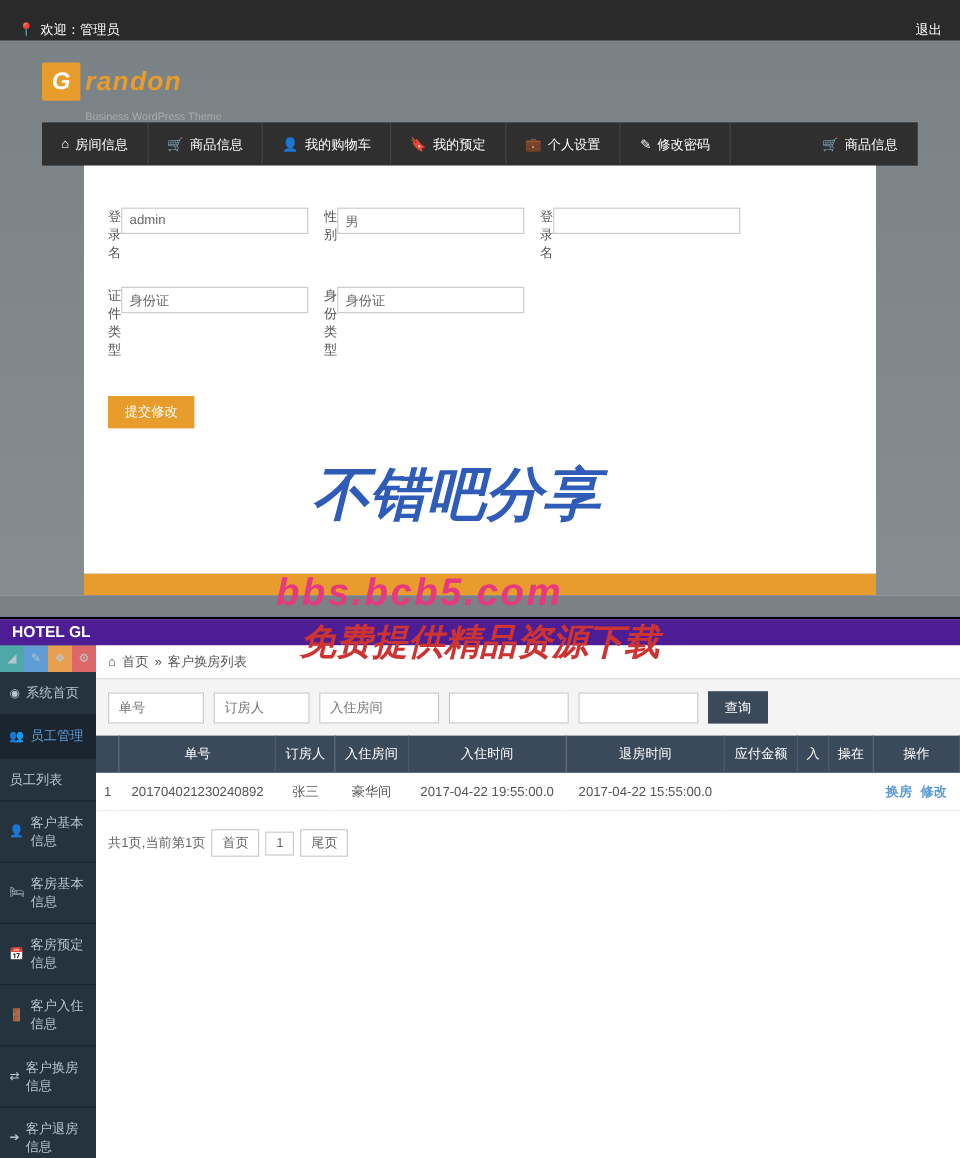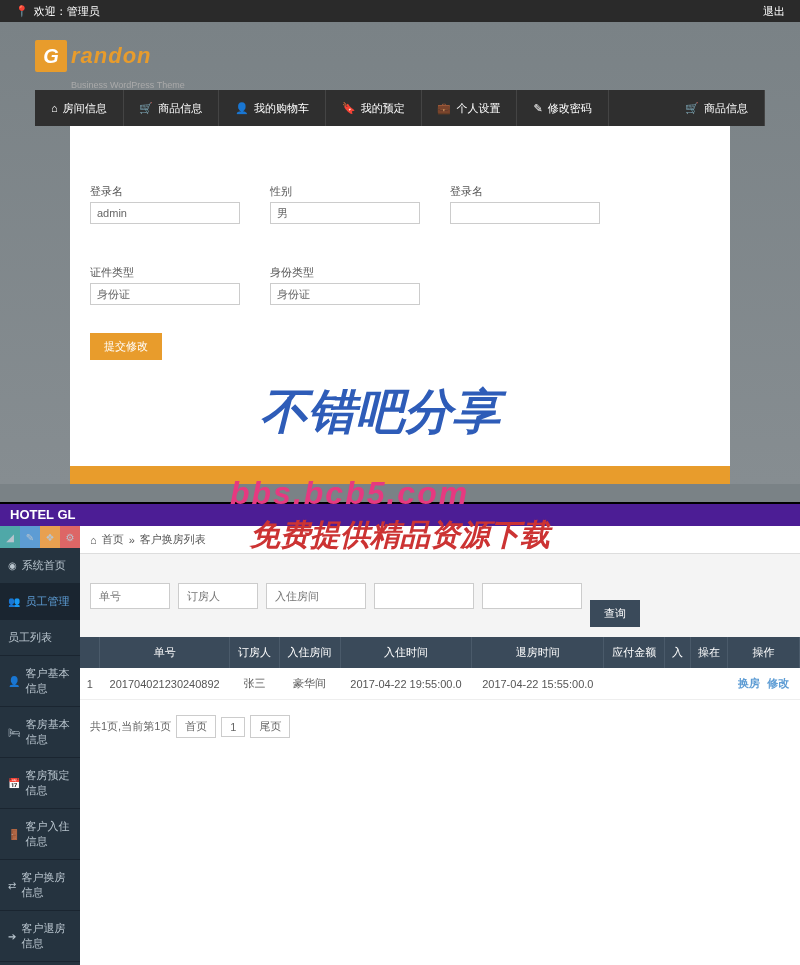--- a/index.html
+++ b/index.html
@@ -1,38 +1,38 @@
 <!DOCTYPE html>
 <html><head>
 <meta charset="utf-8">
 <style>
 * { margin: 0; padding: 0; box-sizing: border-box; }
 body { font-family: "Microsoft YaHei", Arial, sans-serif; font-size: 12px; background: #fff; width: 800px; }
 
 
-.top-bar { background: #2a2a2a; color: #fff; height: 22px; display: flex; justify-content: space-between; align-items: center; padding: 0 15px; font-size: 11px; }
+.top-bar { background: #2a2a2a; color: #fff; height: 22px; display: flex; justify-content: space-between; align-items: flex-start; padding: 17px 15px; font-size: 11px; }
 .top-bar .pin { color: #e89c2c; margin-right: 5px; }
 .top-bar a { color: #fff; text-decoration: none; }
 
 .header-bg { background: linear-gradient(180deg, #7a8286 0%, #868d91 100%); padding: 18px 35px 0; }
 .logo { display: flex; align-items: center; gap: 4px; padding-bottom: 10px; }
 .logo-g { background: #e89c2c; color: #fff; width: 32px; height: 32px; display: inline-flex; align-items: center; justify-content: center; font-size: 20px; font-weight: bold; font-style: italic; border-radius: 2px; }
 .logo-text { color: #e89c2c; font-size: 22px; font-weight: bold; font-style: italic; letter-spacing: 1px; }
 .logo-sub { color: #aaa; font-size: 9px; margin-top: -2px; margin-left: 36px; }
 
 .nav { background: #2f2f2f; display: flex; height: 36px; }
 .nav-item { color: #fff; padding: 0 16px; display: flex; align-items: center; gap: 5px; border-right: 1px solid #444; cursor: pointer; font-size: 11px; }
 .nav-item .icon { font-size: 11px; }
 .nav-spacer { flex: 1; }
 
 .content-wrap { background: #fff; margin: 0 35px; min-height: 340px; position: relative; }
 .content-header { padding: 12px 18px; font-size: 15px; color: #333; border-bottom: 1px solid #ddd; font-style: italic; }
 .form-area { padding: 35px 20px 20px; }
 .form-row { display: flex; gap: 30px; margin-bottom: 18px; }
-.form-group { display: flex; flex-direction: column; width: 150px; margin-top: 23px; }
+.form-group { display: flex; flex-direction: row; width: 150px; }
 .form-group label { font-size: 11px; color: #555; margin-bottom: 3px; }
 .form-group input { border: 1px solid #ccc; padding: 4px 6px; font-size: 11px; color: #666; height: 22px; }
 .submit-btn { background: #e89c2c; color: #fff; border: none; padding: 6px 14px; font-size: 11px; cursor: pointer; margin-top: 10px; }
 
 .orange-bar { background: #e89c2c; height: 18px; margin: 0 35px; }
 .gray-footer { background: #7a8286; height: 18px; }
 
 
 .watermark1 { position: absolute; left: 260px; top: 380px; font-size: 48px; font-weight: bold; color: #2e5cb8; font-style: italic; z-index: 100; font-family: "STXingkai", cursive; text-shadow: 1px 1px 0 #fff; pointer-events: none; }
 .watermark2 { position: absolute; left: 230px; top: 475px; font-size: 32px; font-weight: bold; color: #e63980; font-style: italic; z-index: 100; letter-spacing: 2px; pointer-events: none; }
@@ -48,21 +48,21 @@
 .mi1 { background: #4fa8a8; } .mi2 { background: #5d9cd4; } .mi3 { background: #e8a050; } .mi4 { background: #d66; }
 .side-item { padding: 10px 8px; font-size: 11px; display: flex; align-items: center; gap: 5px; cursor: pointer; border-bottom: 1px solid #1a2530; }
 .side-item.active { background: #1a2530; color: #5d9cd4; }
 .side-item .icon { font-size: 10px; }
 
 .main-panel { flex: 1; background: #f4f4f4; display: flex; flex-direction: column; }
 .breadcrumb { background: #fff; padding: 6px 10px; font-size: 11px; color: #555; border-bottom: 1px solid #ddd; display: flex; align-items: center; gap: 5px; }
 .search-bar { padding: 10px; display: flex; gap: 8px; align-items: center; }
 .search-bar input { border: 1px solid #ccc; padding: 5px 8px; font-size: 11px; width: 80px; height: 26px; background: #fff; }
 .search-bar input.wide { width: 100px; }
-.search-btn { background: #3a4a5a; color: #fff; border: none; padding: 6px 14px; font-size: 11px; cursor: pointer; margin-top: 36px; }
+.search-btn { background: #3a4a5a; color: #fff; border: none; padding: 6px 14px; font-size: 11px; cursor: pointer; }
 
 .table { width: 100%; border-collapse: collapse; background: #fff; }
 .table thead { background: #3a4a5a; color: #fff; }
 .table th { padding: 8px 6px; font-size: 11px; font-weight: normal; text-align: center; border-right: 1px solid #4a5a6a; }
 .table td { padding: 8px 6px; font-size: 11px; text-align: center; border-bottom: 1px solid #eee; color: #555; }
 .table td a { color: #5d9cd4; text-decoration: none; margin: 0 2px; font-weight: bold; }
 
 .pagination { padding: 15px 10px; font-size: 11px; color: #666; display: flex; align-items: center; gap: 5px; }
 .pagination .pg-btn { border: 1px solid #ccc; padding: 3px 8px; background: #fff; cursor: pointer; }
 

